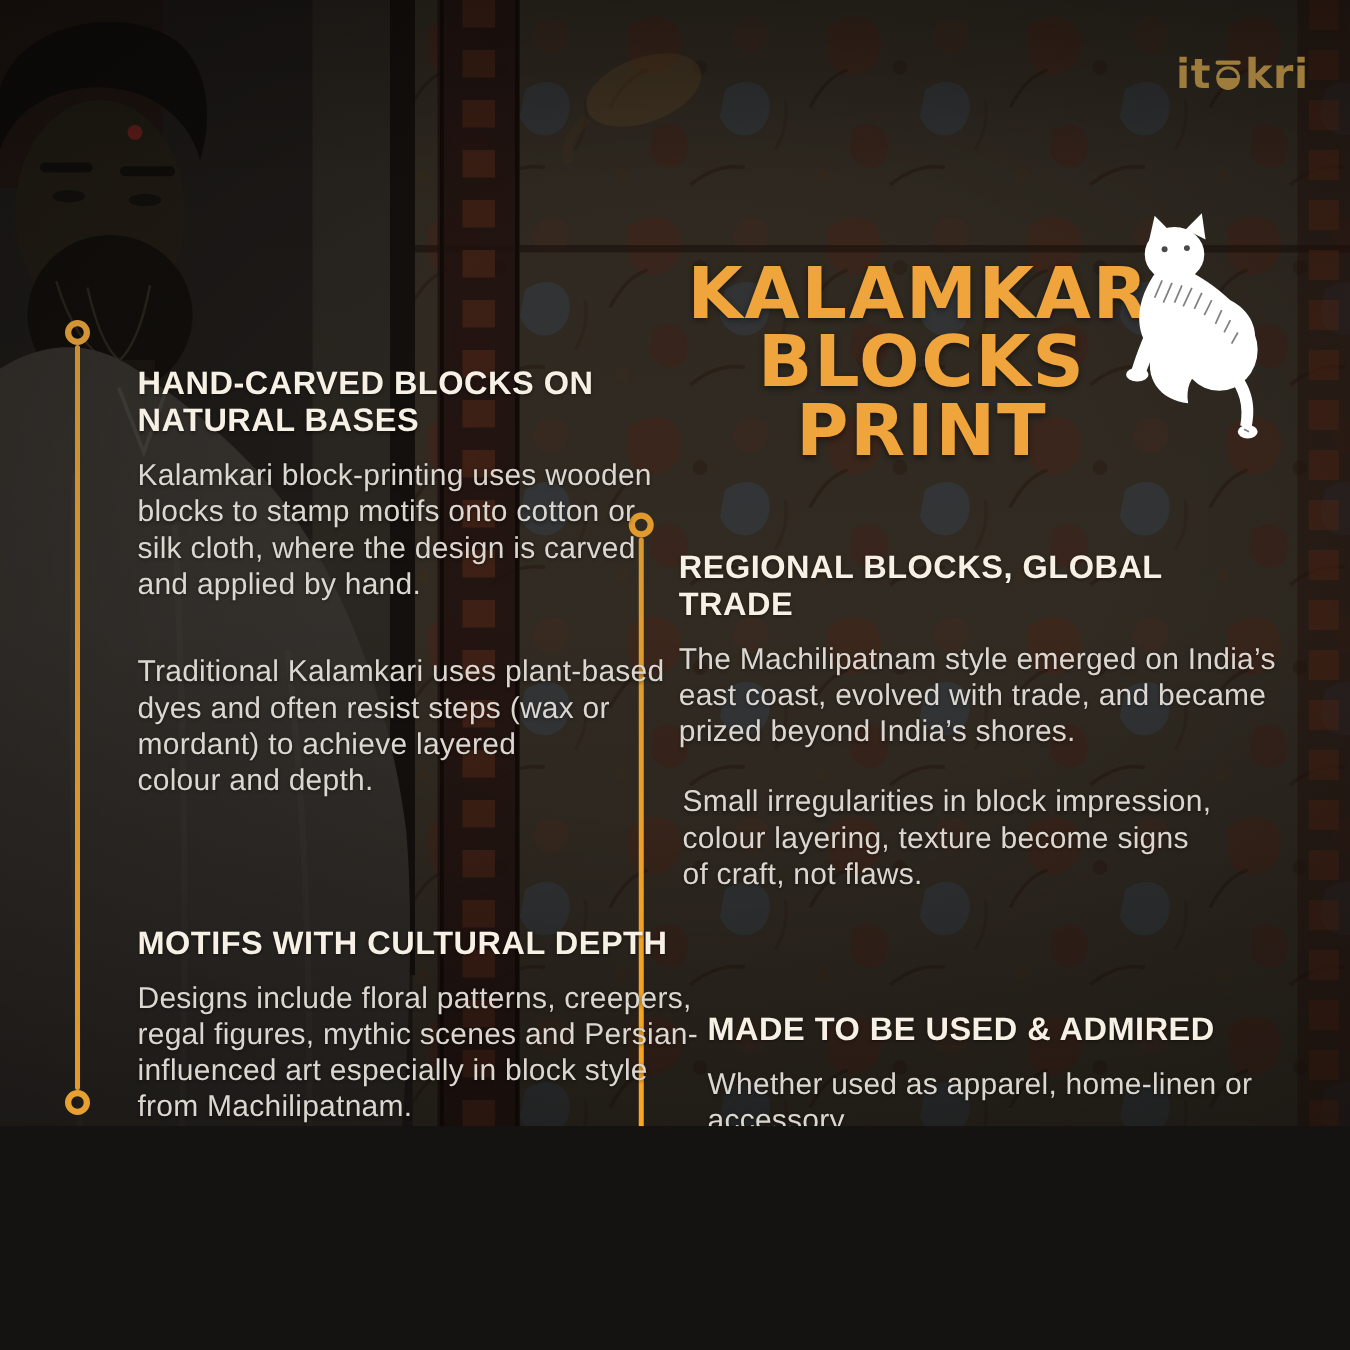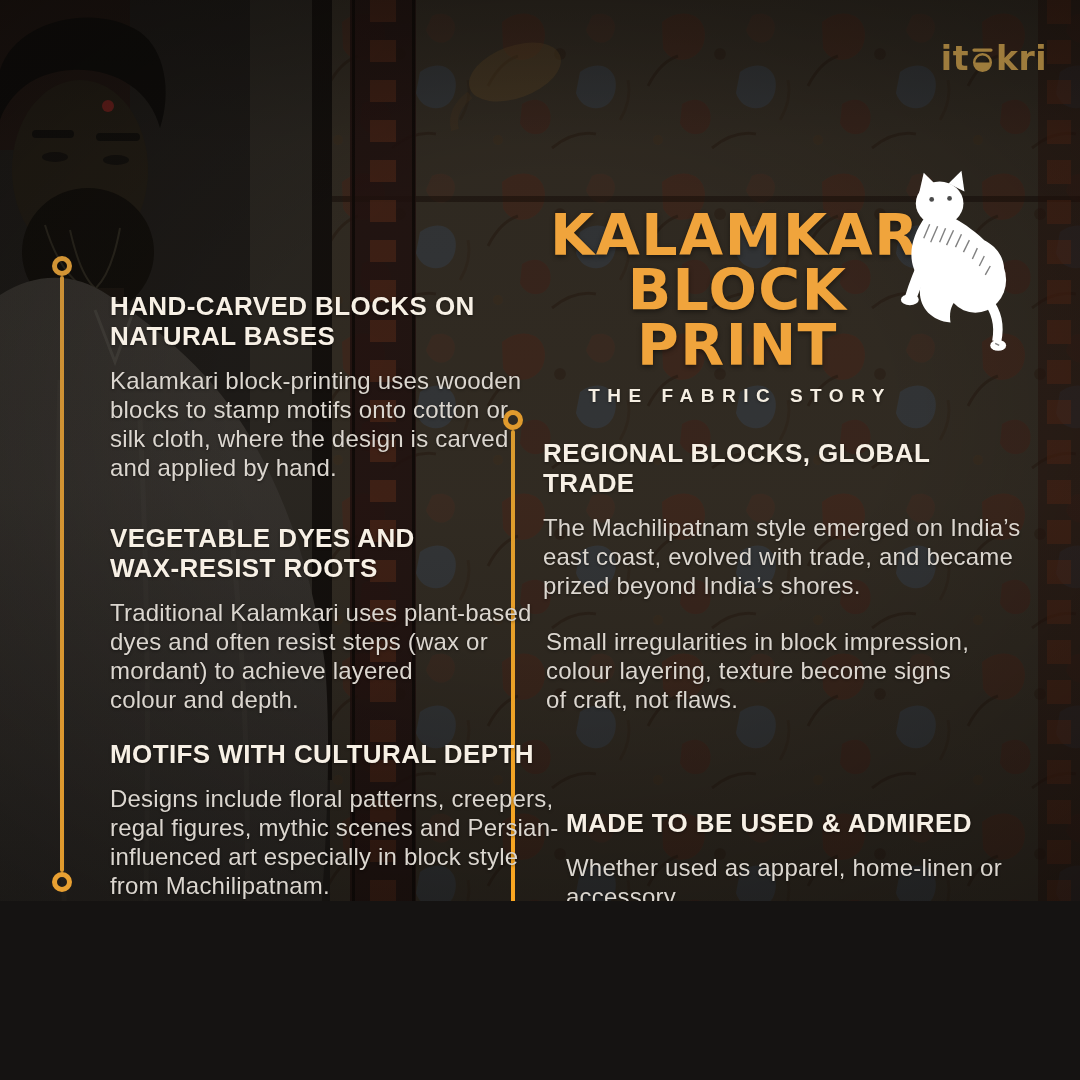--- a/index.html
+++ b/index.html
@@ -169,23 +169,22 @@
         <rect x="1.5" y="0.5" width="21" height="3.4" rx="1.7" fill="currentColor"></rect>
         <circle cx="12" cy="15" r="8.6" fill="none" stroke="currentColor" stroke-width="2.6"></circle>
         <path d="M3.9 15 a8.1 8.1 0 0 0 16.2 0 Z" fill="currentColor"></path>
       </svg>
       <span>kri</span>
     </div>
 
     <header class="title-block">
       <h1>
         <span class="t1">KALAMKARI</span>
-        <span class="t2">BLOCK PRINT</span>
+        <span class="t2">BLOCKS PRINT</span>
       </h1>
-      <div class="subtitle">THE FABRIC STORY</div>
     </header>
 
     <svg class="cat" viewBox="0 0 135 188" aria-hidden="true">
       <path d="M31 24 L36 2 L49 15 Z" fill="#FFFFFF"></path>
       <path d="M61 13 L74 0 L77 21 Z" fill="#FFFFFF"></path>
       <ellipse cx="52" cy="33" rx="24" ry="22" fill="#FFFFFF"></ellipse>
       <path d="M38 46 C 20 70, 19 96, 34 111 C 27 132, 40 151, 63 153 C 61 141, 65 131, 73 127 C 91 133, 109 127, 115 111 C 121 94, 113 78, 97 70 C 85 59, 72 50, 66 48 Z" fill="#FFFFFF"></path>
       <ellipse cx="88" cy="110" rx="31" ry="33" fill="#FFFFFF"></ellipse>
       <path d="M36 79 C 28 96, 22 111, 17 127 L 28 131 C 34 115, 41 99, 47 87 Z" fill="#FFFFFF"></path>
       <ellipse cx="22" cy="130" rx="9" ry="5.5" fill="#FFFFFF"></ellipse>
@@ -217,22 +216,20 @@
 
     <div class="sec" id="s1">
       <h2>HAND-CARVED BLOCKS ON
 NATURAL BASES</h2>
       <p>Kalamkari block-printing uses wooden
 blocks to stamp motifs onto cotton or
 silk cloth, where the design is carved
 and applied by hand.</p>
     </div>
     <div class="sec" id="s2">
-      <h2>VEGETABLE DYES AND
-WAX-RESIST ROOTS</h2>
       <p>Traditional Kalamkari uses plant-based
 dyes and often resist steps (wax or
 mordant) to achieve layered
 colour and depth.</p>
     </div>
     <div class="sec" id="s3">
       <h2>MOTIFS WITH CULTURAL DEPTH</h2>
       <p>Designs include floral patterns, creepers,
 regal figures, mythic scenes and Persian-
 influenced art especially in block style

